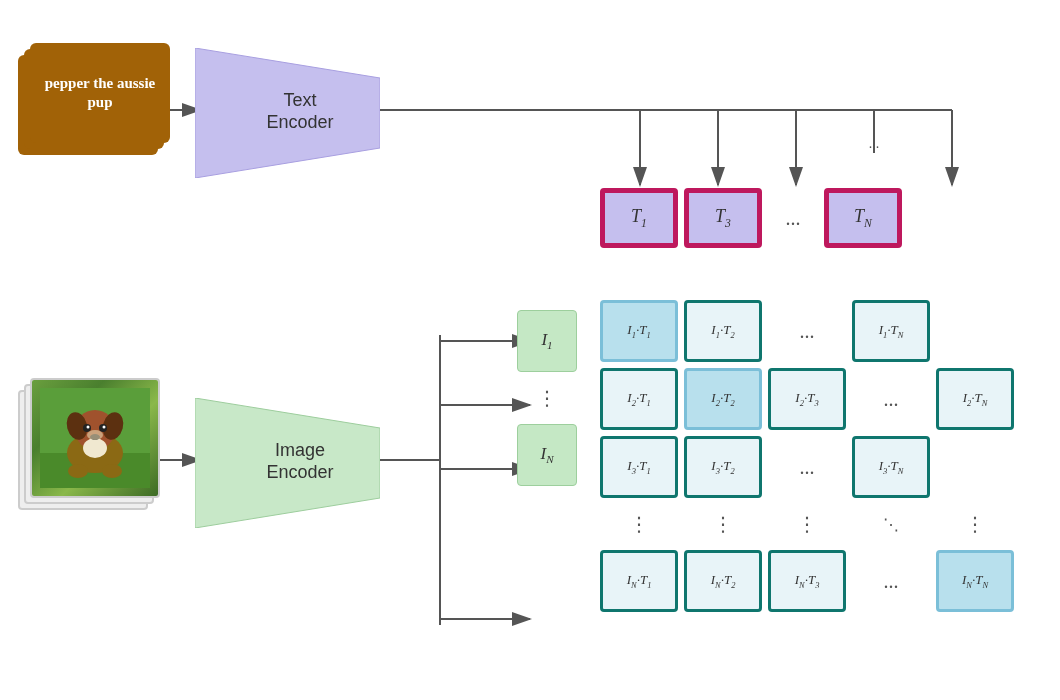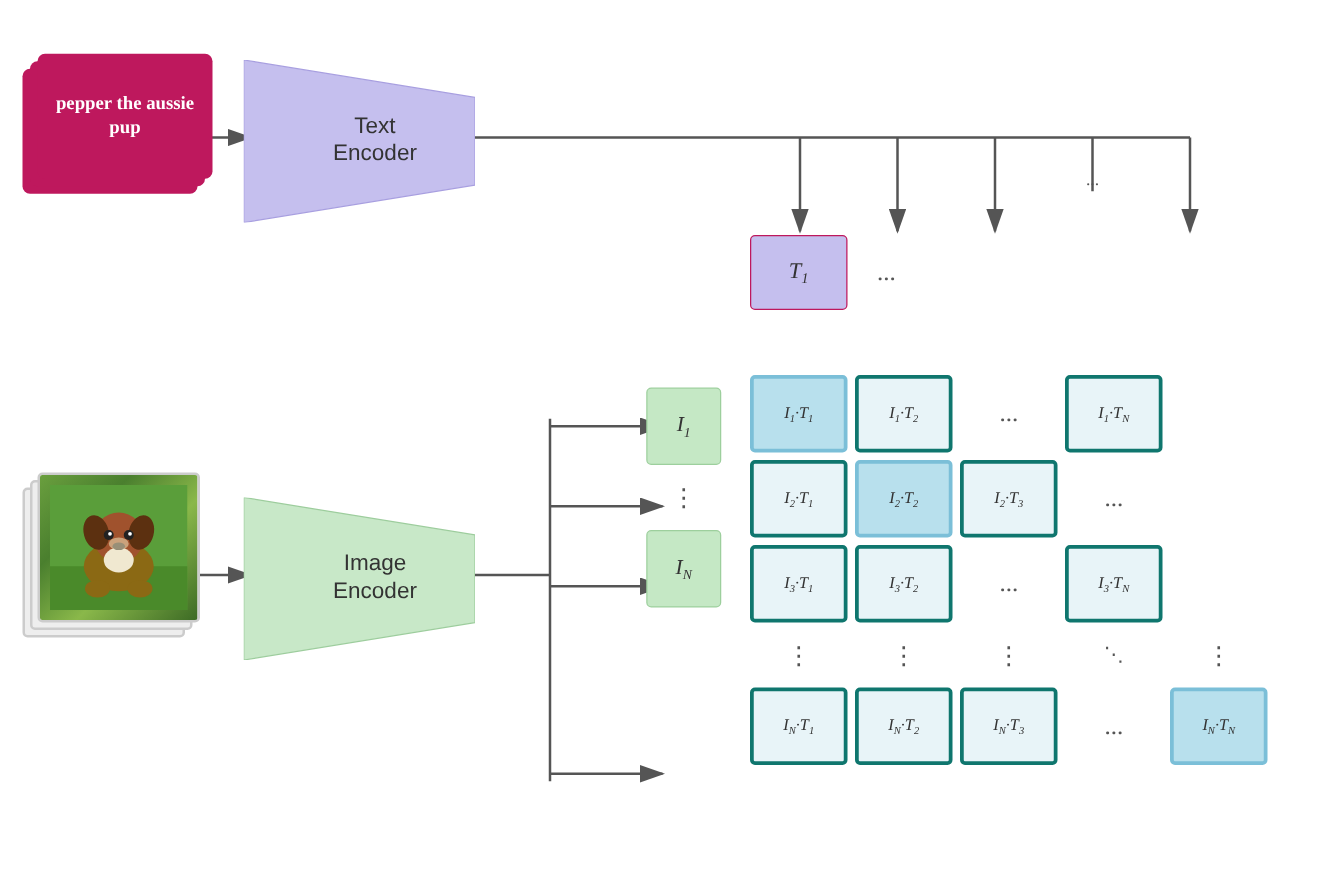--- a/index.html
+++ b/index.html
@@ -20,21 +20,21 @@
 
     
     .text-cards {
       position: absolute;
       left: 18px;
       top: 55px;
     }
     .text-card {
       width: 140px;
       height: 100px;
-      background: #be185d;
+      background: #a16207;
       border-radius: 6px;
       position: absolute;
       display: flex;
       align-items: center;
       justify-content: center;
       color: #fff;
       font-weight: bold;
       font-size: 15px;
       text-align: center;
       line-height: 1.3;
@@ -87,21 +87,21 @@
       position: absolute;
       top: 188px;
       left: 600px;
       display: flex;
       gap: 6px;
     }
     .token-cell {
       width: 78px;
       height: 60px;
       background: #c5bfee;
-      border: 1px solid #be185d;
+      border: 5px solid #be185d;
       border-radius: 4px;
       display: flex;
       align-items: center;
       justify-content: center;
       font-style: italic;
       font-size: 18px;
       color: #333;
     }
     .token-ellipsis {
       width: 50px;
@@ -257,21 +257,27 @@
   <svg style="position:absolute; left:195px; top:48px;" width="185" height="130">
     <polygon points="0,0 185,30 185,100 0,130" fill="#c5bfee" stroke="#a89fe0" stroke-width="1"></polygon>
     <text x="105" y="58" text-anchor="middle" font-size="18" fill="#333" font-family="Arial">Text</text>
     <text x="105" y="80" text-anchor="middle" font-size="18" fill="#333" font-family="Arial">Encoder</text>
   </svg>
 
   <div class="t-tokens">
     <div class="token-cell">
         <i>T<sub>1</sub></i>
       </div>
+    <div class="token-cell">
+        <i>T<sub>3</sub></i>
+      </div>
     <div class="token-ellipsis">...</div>
+    <div class="token-cell">
+        <i>T<sub>N</sub></i>
+      </div>
   </div>
 
   <div class="image-cards">
     <div class="image-card"></div>
     <div class="image-card"></div>
     <div class="image-card">
       <div class="dog-image">
 
         <svg width="110" height="100" viewBox="0 0 110 100">
 
@@ -338,20 +344,23 @@
       <div class="matrix-cell">
           <i>I<sub>2</sub>·T<sub>1</sub></i>
         </div>
       <div class="matrix-cell highlight">
           <i>I<sub>2</sub>·T<sub>2</sub></i>
         </div>
       <div class="matrix-cell">
           <i>I<sub>2</sub>·T<sub>3</sub></i>
         </div>
       <div class="matrix-cell ellipsis-cell">...</div>
+      <div class="matrix-cell">
+          <i>I<sub>2</sub>·T<sub>N</sub></i>
+        </div>
     </div>
 
     <div class="matrix-row">
       <div class="matrix-cell">
           <i>I<sub>3</sub>·T<sub>1</sub></i>
         </div>
       <div class="matrix-cell">
           <i>I<sub>3</sub>·T<sub>2</sub></i>
         </div>
       <div class="matrix-cell ellipsis-cell">...</div>

